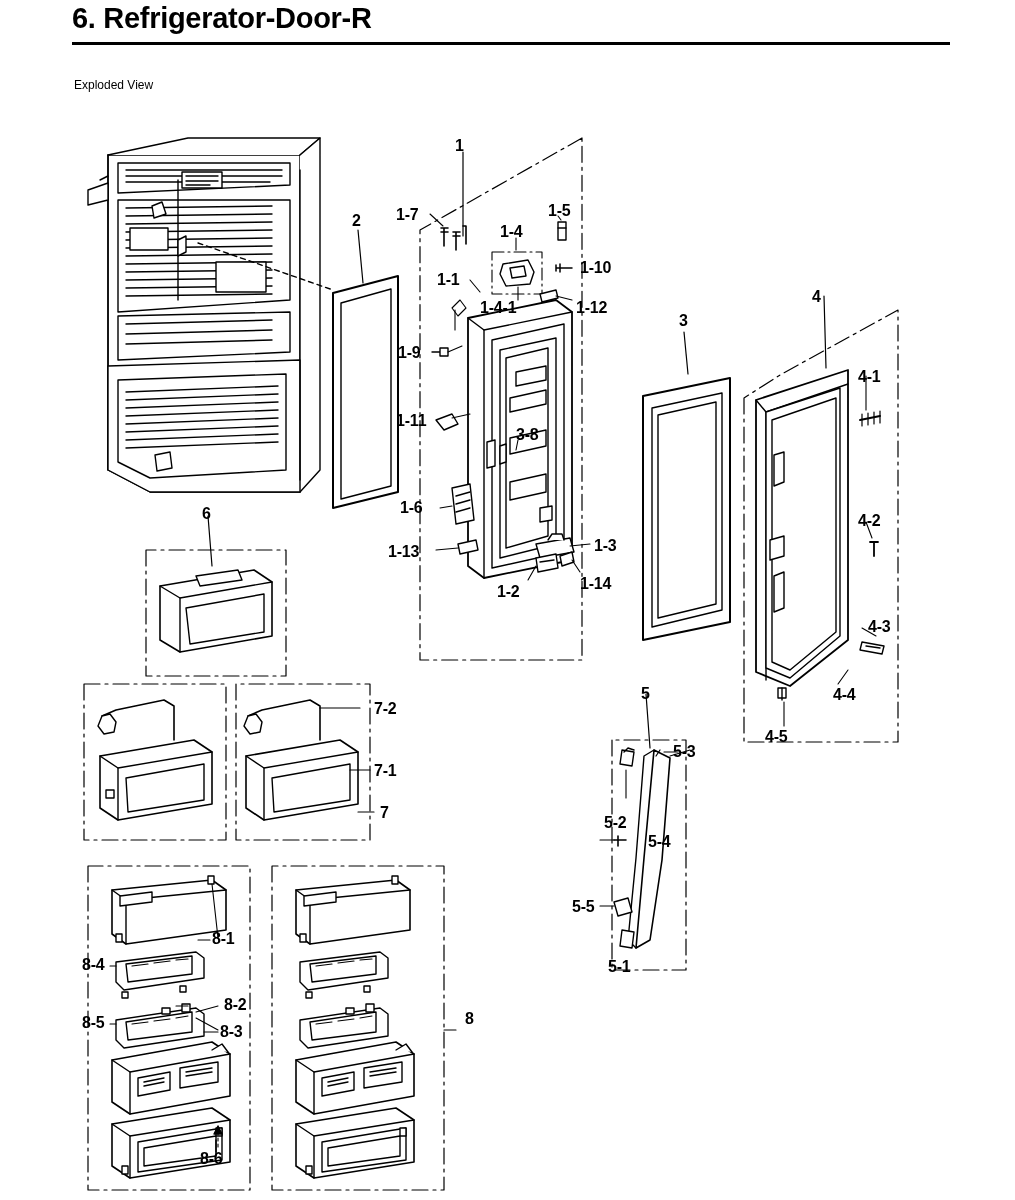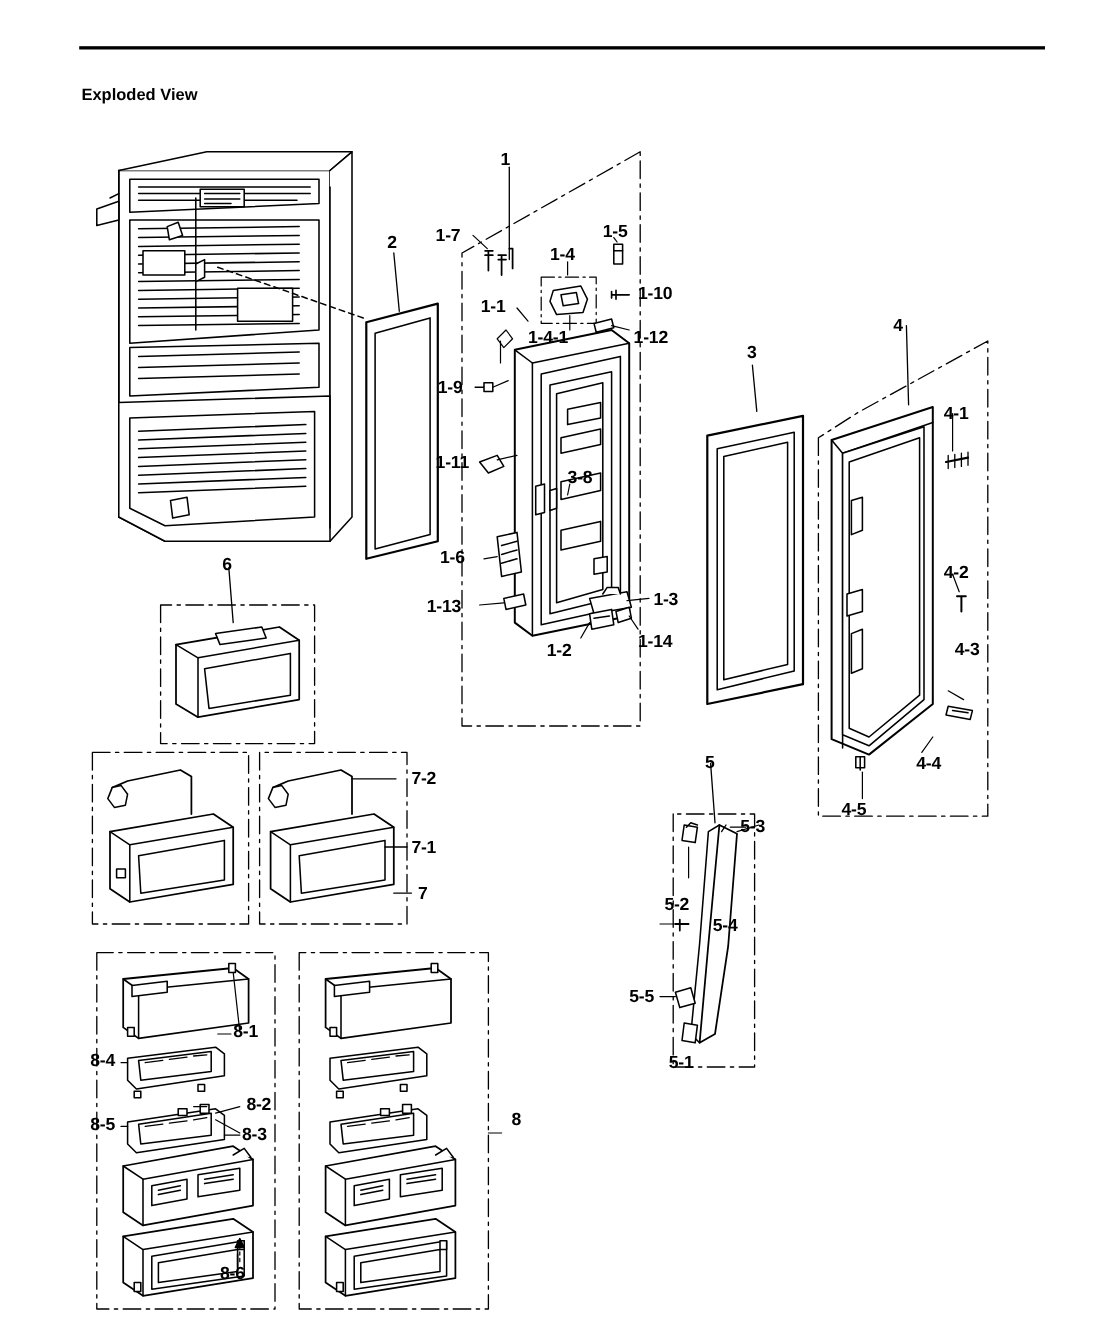--- a/index.html
+++ b/index.html
@@ -37,22 +37,22 @@
     left: 72px;
     top: 42px;
     width: 878px;
     height: 3px;
     background: #000;
   }
   .subtitle {
     position: absolute;
     left: 74px;
     top: 78px;
-    font-size: 15px;
-    font-weight: bold;
+    font-size: 12px;
+    font-weight: normal;
   }
   .label {
     position: absolute;
     font-size: 16px;
     font-weight: bold;
     white-space: nowrap;
     letter-spacing: -0.2px;
   }
   svg.art {
     position: absolute;
@@ -61,20 +61,23 @@
     width: 1015px;
     height: 1200px;
     pointer-events: none;
   }
 </style>
 </head>
 <body>
 
 <div id="page">
 
+  <div class="title-row">
+    <div class="title-text">6.  Refrigerator-Door-R</div>
+  </div>
   <div class="title-rule"></div>
   <div class="subtitle">Exploded View</div>
 
   <svg class="art" viewBox="0 0 1015 1200">
     <g fill="none" stroke="#000" stroke-width="1.4" stroke-linejoin="round" stroke-linecap="round">
 
       <g>
         <path d="M108 155 L300 155 L300 492 L150 492 L108 470 Z" fill="#fff"></path>
         <path d="M108 155 L108 470"></path>
         <path d="M100 180 L108 176"></path>
@@ -437,21 +440,21 @@
   <div class="label" style="left:858px; top:368px;">4-1</div>
   <div class="label" style="left:396px; top:412px;">1-11</div>
   <div class="label" style="left:516px; top:426px;">3-8</div>
   <div class="label" style="left:400px; top:499px;">1-6</div>
   <div class="label" style="left:858px; top:512px;">4-2</div>
   <div class="label" style="left:202px; top:505px;">6</div>
   <div class="label" style="left:388px; top:543px;">1-13</div>
   <div class="label" style="left:594px; top:537px;">1-3</div>
   <div class="label" style="left:497px; top:583px;">1-2</div>
   <div class="label" style="left:560px; top:575px;margin-left:20px;">1-14</div>
-  <div class="label" style="left:868px; top:582px;">4-3</div>
+  <div class="label" style="left:868px; top:618px;">4-3</div>
   <div class="label" style="left:833px; top:686px;">4-4</div>
   <div class="label" style="left:765px; top:728px;">4-5</div>
   <div class="label" style="left:641px; top:685px;">5</div>
   <div class="label" style="left:673px; top:743px;">5-3</div>
   <div class="label" style="left:374px; top:700px;">7-2</div>
   <div class="label" style="left:374px; top:762px;">7-1</div>
   <div class="label" style="left:380px; top:804px;">7</div>
   <div class="label" style="left:604px; top:798px;margin-top:16px;">5-2</div>
   <div class="label" style="left:600px; top:833px;margin-left:48px;">5-4</div>
   <div class="label" style="left:572px; top:898px;">5-5</div>

